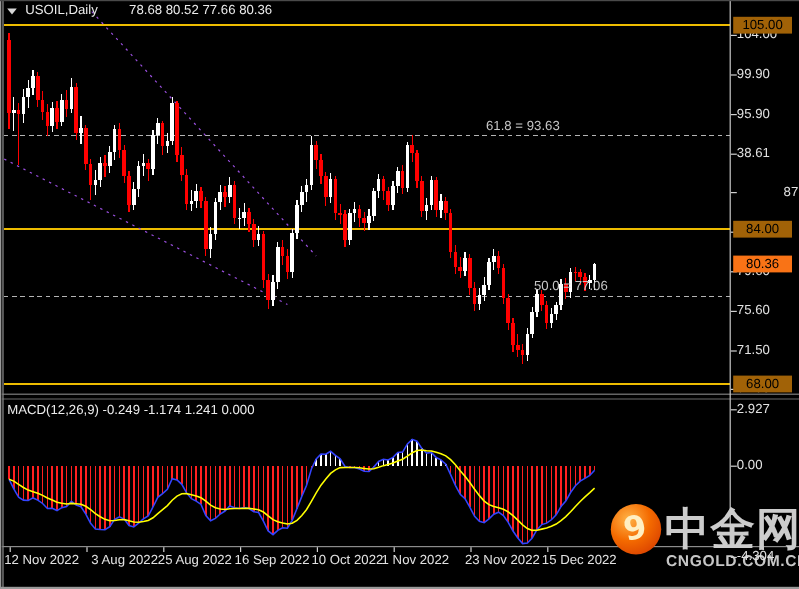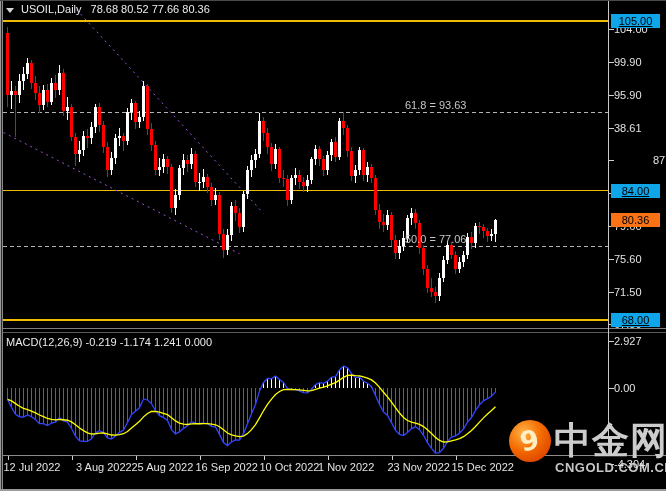--- a/index.html
+++ b/index.html
@@ -8,28 +8,28 @@
   
   .frame-l1{position:absolute;left:0;top:0;width:1px;height:491px;background:#9a9a9a;}
   .frame-l2{position:absolute;left:1px;top:0;width:1px;height:491px;background:#2e2e2e;}
   .frame-l3{position:absolute;left:2px;top:0;width:1px;height:491px;background:#8a8a8a;}
   .frame-b{position:absolute;left:0;top:489px;width:666px;height:2px;background:#9a9a9a;}
   .frame-t{position:absolute;left:0;top:0;width:666px;height:1px;background:#4a4a4a;}
   svg{position:absolute;left:0;top:0;}
   .title{position:absolute;left:6px;top:3px;color:#ececec;font-size:11px;white-space:nowrap;}
   .tri{display:inline-block;width:0;height:0;border-left:4px solid transparent;
        border-right:4px solid transparent;border-top:5px solid #d8d8d8;margin-right:7px;}
-  .title b{font-weight:normal;margin-right:9px;}
+  .title b{font-weight:normal;margin-right:26px;}
   .macd-label{position:absolute;left:6px;top:336px;color:#ececec;font-size:11px;white-space:nowrap;}
   .fib-label{position:absolute;color:#c6c6c6;font-size:11px;white-space:nowrap;text-align:left;width:200px;}
   .axis-label{position:absolute;left:614px;color:#e2e2e2;font-size:11px;white-space:nowrap;}
   .axis-tick{position:absolute;left:609px;width:5px;height:1px;background:#cfcfcf;}
   .hl-box{position:absolute;left:611px;width:49px;height:14px;font-size:11px;color:#000;
           text-align:center;line-height:14px;}
-  .hl-gold{background:#0ea5e9;text-decoration:underline;}
+  .hl-gold{background:#a16207;}
   .hl-white{background:#f97316;}
   .axis-vline{position:absolute;left:608px;top:0;width:1px;height:455px;background:#c8c8c8;}
   .split1{position:absolute;left:0;top:328px;width:666px;height:1px;background:#7e7e7e;}
   .split2{position:absolute;left:0;top:332px;width:666px;height:1px;background:#5a5a5a;}
   .datesep{position:absolute;left:0;top:455px;width:666px;height:1px;background:#8c8c8c;}
   .date-label{position:absolute;top:461px;color:#e2e2e2;font-size:11px;white-space:nowrap;}
   .date-tick{position:absolute;top:456px;width:1px;height:4px;background:#cfcfcf;}
   
   .logo{position:absolute;left:488px;top:416px;width:176px;height:70px;}
   .logo-circle{position:absolute;left:21px;top:4px;width:42px;height:42px;border-radius:50%;
@@ -423,25 +423,25 @@
       <line x1="483.5" x2="483.5" y1="388" y2="400.89370382452904" stroke="#ff2020" stroke-width="1.4"></line>
       <line x1="487.5" x2="487.5" y1="388" y2="398.59941403192477" stroke="#ff2020" stroke-width="1.4"></line>
       <line x1="491.5" x2="491.5" y1="388" y2="396.2344410388165" stroke="#ff2020" stroke-width="1.4"></line>
       <line x1="495.5" x2="495.5" y1="388" y2="391.81617545622714" stroke="#ff2020" stroke-width="1.4"></line>
       <polyline points="7.5,399.3154235831188 11.5,407.4562846345216 15.5,414.35716384556554 19.5,416.7835003091884 23.5,417.01647470177573 27.5,414.9327994388414 31.5,416.71554265060945 35.5,419.5716819628104 39.5,423.6829139868552 43.5,423.6684659277281 47.5,425.4839752652348 51.5,423.0548105511373 55.5,422.09211817472743 59.5,417.6738404906321 63.5,420.8717596593222 67.5,422.2582091757718 71.5,428.4628764938976 75.5,436.13848503354154 79.5,440.85911596171604 83.5,441.27526414541427 87.5,441.44084210958135 91.5,438.8771358553577 95.5,432.7154460113968 99.5,430.6538508540495 103.5,432.57251031757573 107.5,437.88551212833147 111.5,439.0974300813598 115.5,435.89133989577624 119.5,432.38701416328126 123.5,430.02894780967733 127.5,422.4914472232669 131.5,414.4062872913447 135.5,411.344125586084 139.5,407.7856432092594 143.5,398.9655820816332 147.5,399.97022011110636 151.5,403.5986599617476 155.5,410.73030678212115 159.5,415.6120830698336 163.5,417.63329743417603 167.5,420.36804007068565 171.5,429.5861357673905 175.5,433.9521799998484 179.5,431.93592232910134 183.5,428.3666674751723 187.5,425.85465949154684 191.5,421.66852410860724 195.5,423.0672647072159 199.5,423.7635171453599 203.5,423.0081297064247 207.5,423.80399472470316 211.5,426.4017074000858 215.5,427.1060031640619 219.5,434.358732697486 223.5,442.49050905308735 227.5,445.56061569882803 231.5,441.95007098924805 235.5,439.8464653920119 239.5,440.1385800291036 243.5,433.66889967229247 247.5,423.7618910649187 251.5,413.6569138349136 255.5,404.405312333315 259.5,390.8655782233509 263.5,382.4581755575452 267.5,378.4654154524186 271.5,378.57247103558274 275.5,376.08381397662214 279.5,379.4808587636011 283.5,382.38833247260516 287.5,388.7501714568508 291.5,389.55712900944354 295.5,389.5760670406182 299.5,390.9129280231594 303.5,392.6715662299537 307.5,392.95396938801224 311.5,389.24770396928085 315.5,384.54307008900474 319.5,382.6831444152632 323.5,383.370948771389 327.5,381.1337236529568 331.5,377.0769656754293 335.5,376.70304180762616 339.5,369.9877870706234 343.5,366.1229122073969 347.5,367.66191530756504 351.5,373.7149617368621 355.5,377.5779594224439 359.5,377.00111544367553 363.5,381.29001729390694 367.5,383.23786354655914 371.5,386.7537562580617 375.5,395.4780613590869 379.5,404.4614303470681 383.5,411.9076363649866 387.5,415.53357378100736 391.5,422.6761367429704 395.5,430.25918664467827 399.5,434.378752063281 403.5,435.5889274960596 407.5,432.4214550235031 411.5,428.5402667242968 415.5,426.82409816808524 419.5,429.6525835234607 423.5,435.26502594945265 427.5,442.5480104074341 431.5,448.3768583755077 435.5,453 439.5,452.60586141261945 443.5,448.2852968881583 447.5,441.3843713861691 451.5,437.15594029601783 455.5,435.96285402236356 459.5,433.1415302166488 463.5,429.0766735730601 467.5,422.1483292363509 471.5,417.5220816991009 475.5,410.4344646052255 479.5,404.77471198773026 483.5,400.89370382452904 487.5,398.59941403192477 491.5,396.2344410388165 495.5,391.81617545622714" fill="none" stroke="#3344ff" stroke-width="1.3" shape-rendering="auto"></polyline>
       <polyline points="7.5,399.3154235831188 11.5,400.94359579339937 15.5,403.6263094038326 19.5,406.25774758490377 23.5,408.40949300827816 27.5,409.7141542943908 31.5,411.11443196563454 35.5,412.8058819650697 39.5,414.9812883694268 43.5,416.71872388108704 47.5,418.4717741579166 51.5,419.38838143656073 55.5,419.92912878419406 59.5,419.4780711254817 63.5,419.75680883224976 67.5,420.25708890095416 71.5,421.8982464195429 75.5,424.7462941423426 79.5,427.9688585062173 83.5,430.63013963405666 87.5,432.7922801291616 91.5,434.00925127440087 95.5,433.7504902218 99.5,433.1311623482499 103.5,433.0194319421151 107.5,433.99264797935837 111.5,435.01360439975866 115.5,435.1891514989622 119.5,434.628724031826 123.5,433.70876878739625 127.5,431.4653044745704 131.5,428.05350103792523 135.5,424.71162594755697 139.5,421.32642939989745 143.5,416.8542599362446 147.5,413.47745197121696 151.5,411.5016935693231 155.5,411.3474162118827 159.5,412.20034958347287 163.5,413.2869391536135 167.5,414.70315933702796 171.5,417.67975462310045 175.5,420.93423969845 179.5,423.1345762245803 183.5,424.1809944746987 187.5,424.51572747806836 191.5,423.9462868041761 195.5,423.77048238478403 199.5,423.76908933689924 203.5,423.6168974108043 207.5,423.6543168735841 211.5,424.20379497888445 215.5,424.78423661591995 219.5,426.69913583223314 223.5,429.85741047640397 227.5,432.9980515208888 231.5,434.78845541456064 235.5,435.8000574100509 239.5,436.6677619338614 243.5,436.06798948154767 247.5,433.6067697982219 251.5,429.6167986055602 255.5,424.57450135111117 259.5,417.8327167255591 263.5,410.7578084919563 267.5,404.2993298840488 271.5,399.1539581143556 275.5,394.5399292868089 279.5,391.5281151821673 283.5,389.70015864025487 287.5,389.51016120357406 291.5,389.51955476474797 295.5,389.53085721992204 299.5,389.8072713805695 303.5,390.38013035044634 307.5,390.8948981579595 311.5,390.5654593202238 315.5,389.36098147397996 319.5,388.0254140622366 323.5,387.0945210040671 327.5,385.902361533845 331.5,384.1372823621619 335.5,382.65043425125475 339.5,380.1179048151285 343.5,377.3189062935822 347.5,375.3875080963787 351.5,375.0529988244754 355.5,375.5579909440691 359.5,375.8466158439904 363.5,376.9352961339737 367.5,378.1958096164908 371.5,379.907398944805 375.5,383.02153142766133 379.5,387.3095112115427 383.5,392.22913624223145 387.5,396.89002374998665 391.5,402.0472463485834 395.5,407.6896344078024 399.5,413.0274579388981 403.5,417.5397518503304 407.5,420.51609248496493 411.5,422.12092733283134 415.5,423.0615614998821 419.5,424.37976590459783 423.5,426.5568179135688 427.5,429.75505641234184 431.5,433.479416804975 435.5,437.38353344398 439.5,440.4279990377079 443.5,441.999458607798 447.5,441.87644116347224 451.5,440.93234098998136 455.5,439.9384435964578 459.5,438.579060920496 463.5,436.6785834510088 467.5,433.7725326080772 471.5,430.52244242628194 475.5,426.5048468620707 479.5,422.1588198872026 483.5,417.9057966746679 487.5,414.0445201461193 491.5,410.4825043246587 495.5,406.7492385509724" fill="none" stroke="#ffff00" stroke-width="1.3" shape-rendering="auto"></polyline>
     </svg>
 
   <div class="title"><span class="tri"></span><b>USOIL,Daily</b><span>78.68 80.52 77.66 80.36</span></div>
 
-  <div class="macd-label">MACD(12,26,9) -0.219 -1.174 1.241 0.000</div>
+  <div class="macd-label">MACD(12,26,9) -0.249 -1.174 1.241 0.000</div>
 
   <div id="overlays">
       <div class="fib-label" style="left: 405px; top: 98.881px;">61.8 = 93.63</div>
-      <div class="fib-label" style="left: 405px; top: 232.783px;">50.0 = 77.06</div>
+      <div class="fib-label" style="left: 405px; top: 232.783px; padding-left: 40px;">50.0 = 77.06</div>
     </div>
 
   <div class="split1"></div>
   <div class="split2"></div>
   <div class="datesep"></div>
   <div class="axis-vline"></div>
 
   <div class="logo">
     <div class="logo-circle">
       <span class="logo-swirl">9</span>
@@ -475,21 +475,21 @@
       <div class="hl-box hl-gold" style="top: 183.701px;">84.00</div>
       <div class="hl-box hl-gold" style="top: 312.997px;">68.00</div>
       <div class="hl-box hl-white" style="top: 213.116px;">80.36</div>
       <div class="axis-tick" style="top: 341px;"></div>
       <div class="axis-label" style="top: 335px;">2.927</div>
       <div class="axis-tick" style="top: 388px;"></div>
       <div class="axis-label" style="top: 382px;">0.00</div>
       <div class="axis-tick" style="top: 464px;"></div>
       <div class="axis-label" style="top: 458px;">-4.304</div>
       <div class="date-tick" style="left: 7.5px;"></div>
-      <div class="date-label" style="left: 3.5px;">12 Jul 2022</div>
+      <div class="date-label" style="left: 3.5px;">12 Nov 2022</div>
       <div class="date-tick" style="left: 71.5px;"></div>
       <div class="date-label" style="left: 76px;">3 Aug 2022</div>
       <div class="date-tick" style="left: 135.5px;"></div>
       <div class="date-label" style="left: 131.5px;">25 Aug 2022</div>
       <div class="date-tick" style="left: 199.5px;"></div>
       <div class="date-label" style="left: 195.5px; text-align: center;">16 Sep 2022</div>
       <div class="date-tick" style="left: 263.5px;"></div>
       <div class="date-label" style="left: 259.5px;">10 Oct 2022</div>
       <div class="date-tick" style="left: 327.5px;"></div>
       <div class="date-label" style="left: 318px;">1 Nov 2022</div>

